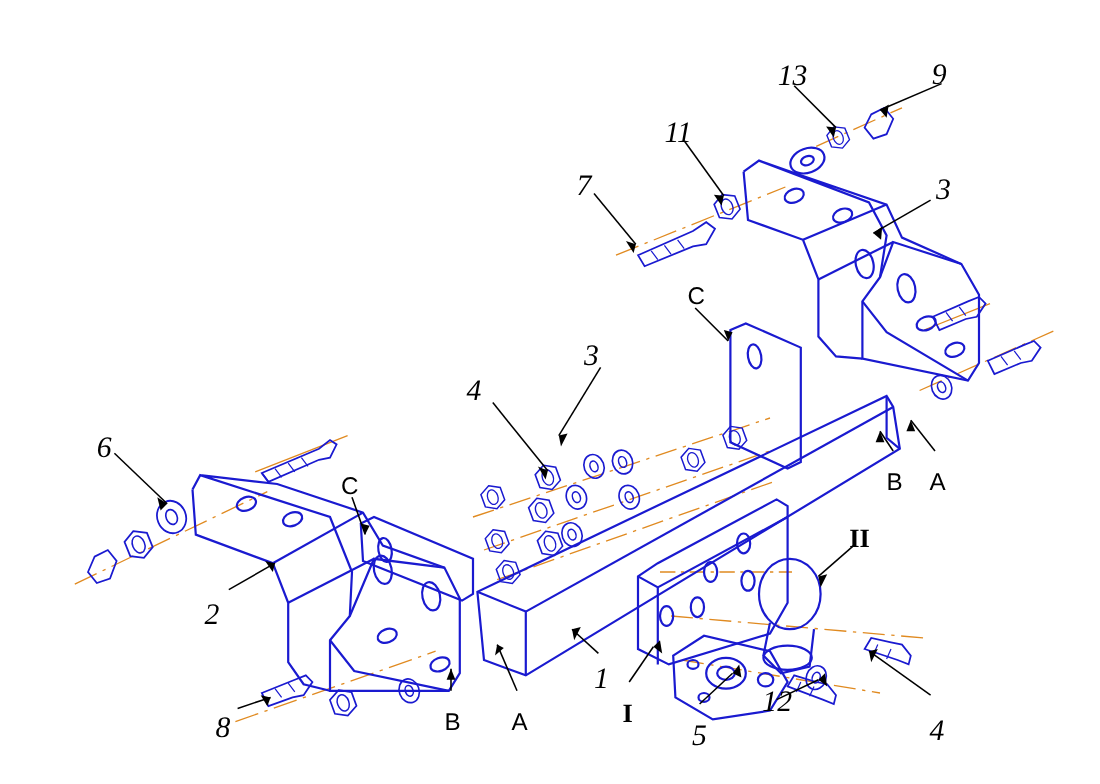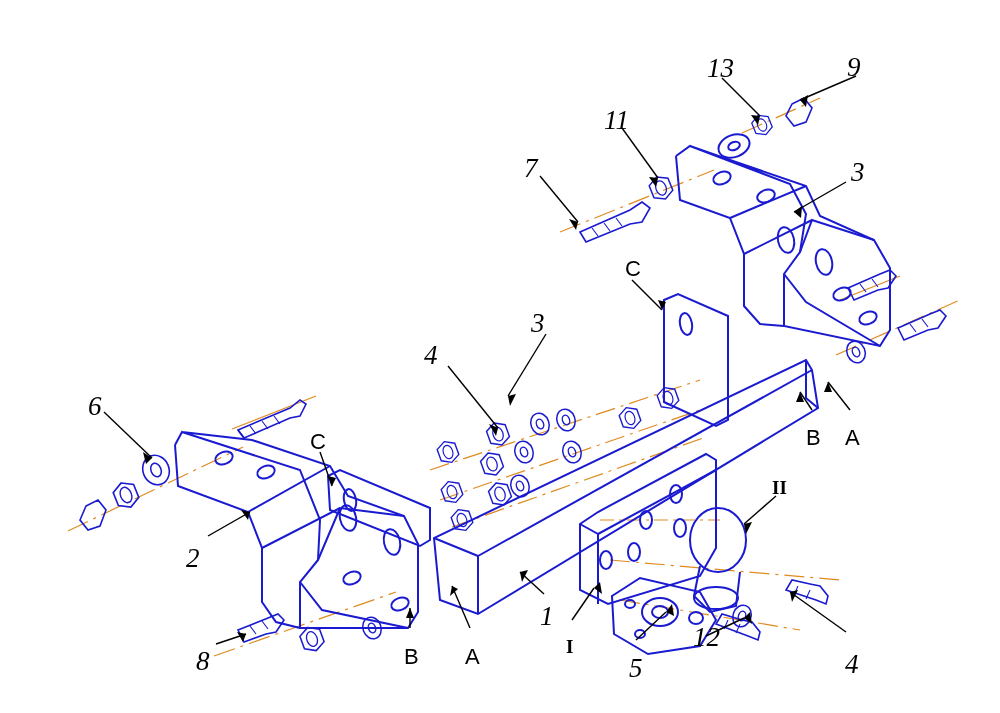--- a/index.html
+++ b/index.html
@@ -42,21 +42,21 @@
     color: #000000;
     line-height: 1;
     white-space: nowrap;
     user-select: none;
   }
   .lbl-rom {
     position: absolute;
     font-family: "Liberation Serif", serif;
     font-style: normal;
     font-weight: bold;
-    font-size: 19px;
+    font-size: 24px;
     color: #000000;
     line-height: 1;
     white-space: nowrap;
     user-select: none;
   }
 </style>
 </head>
 <body>
 
 <div id="canvas">

